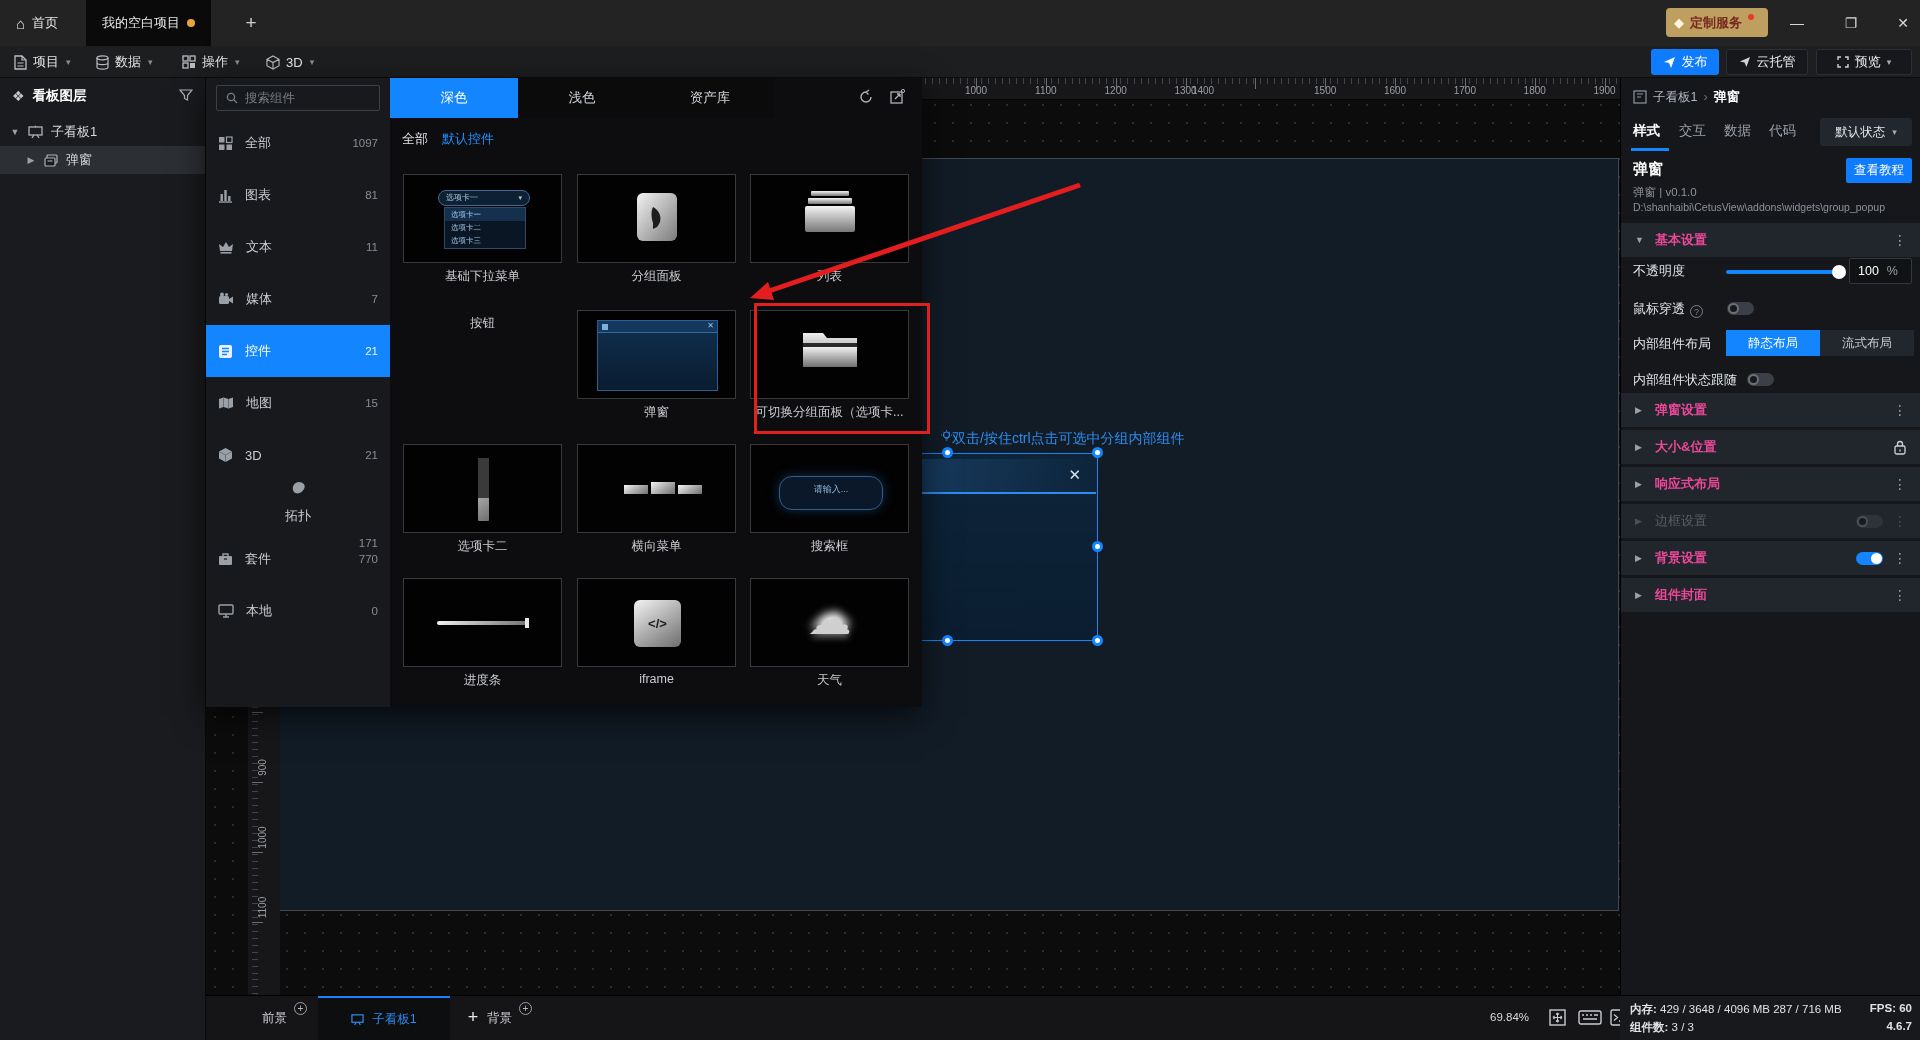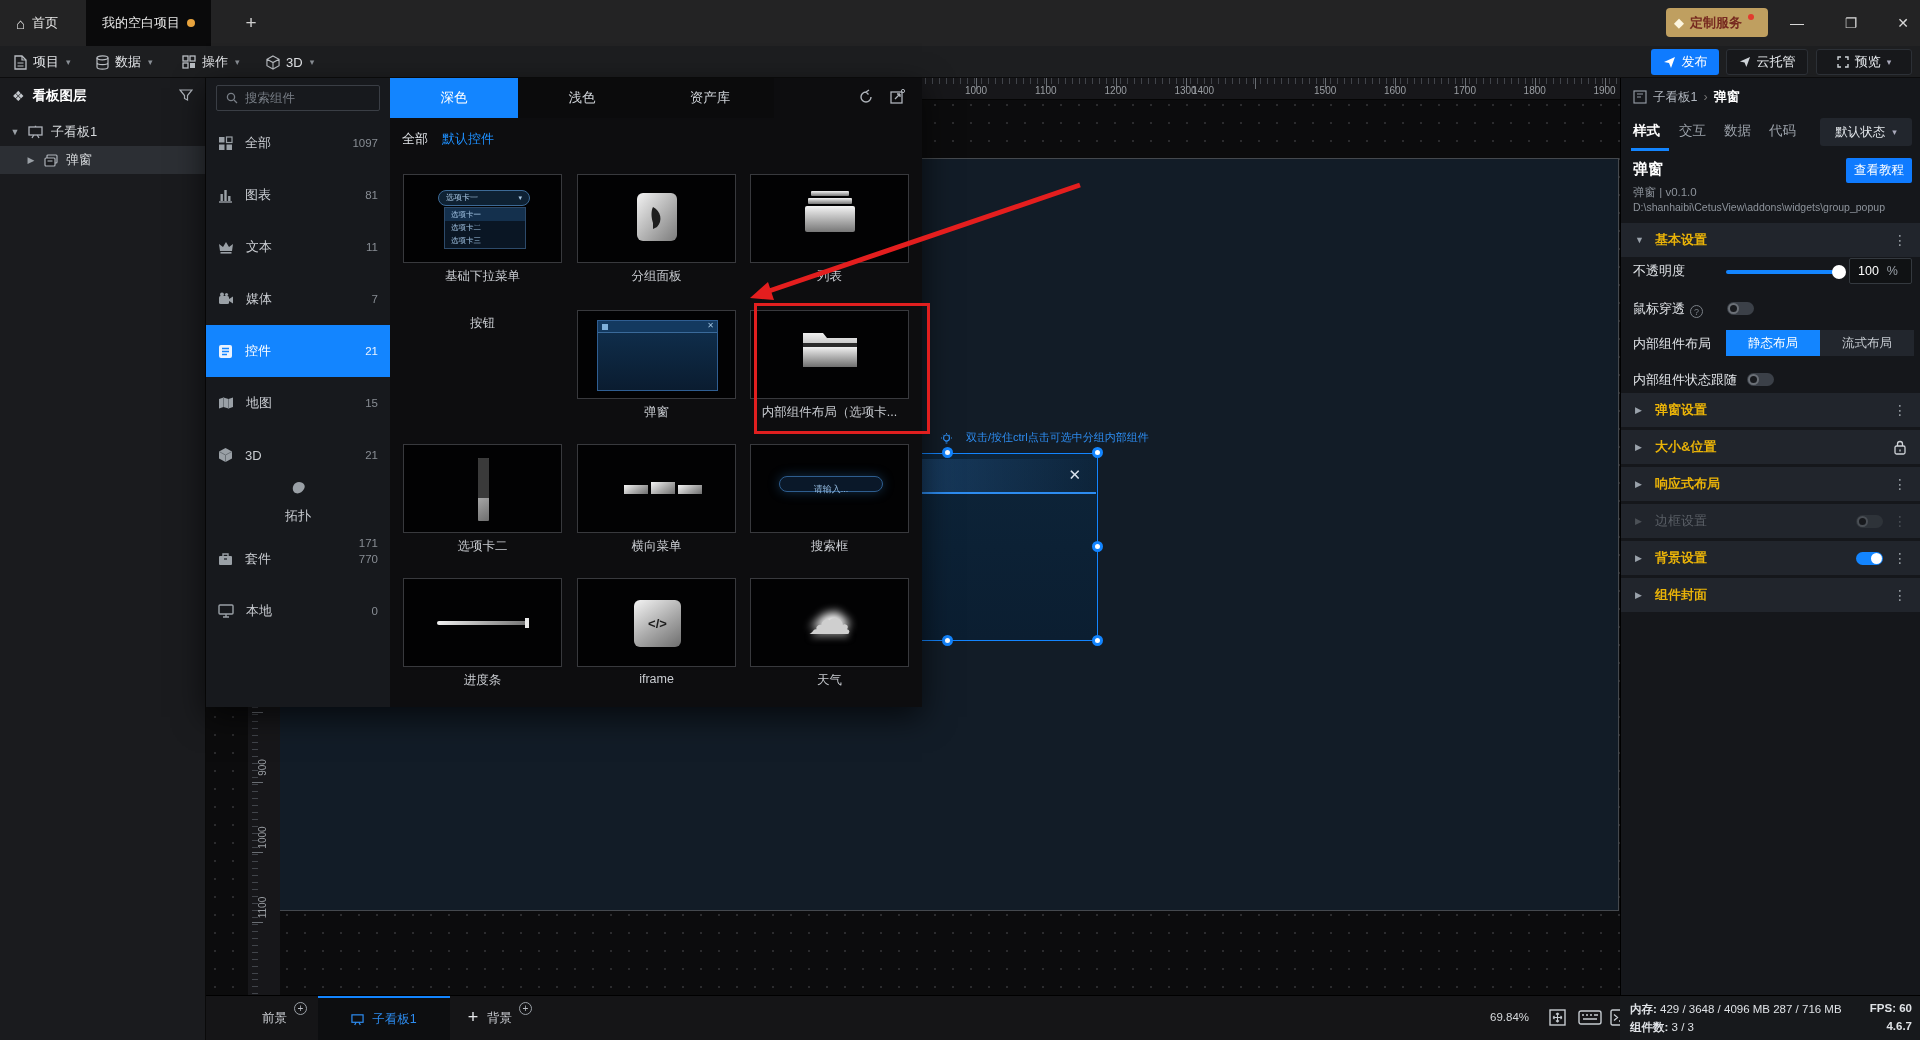--- a/index.html
+++ b/index.html
@@ -46,21 +46,21 @@
   #vruler { position:absolute; left:42px; top:22px; width:32px; height:895px; background:#17171a; }
   #vruler::before { content:""; position:absolute; left:4px; top:0; width:6px; height:100%; background:repeating-linear-gradient(180deg,#41444a 0 1px,transparent 1px 6.98px); }
   .vmajor { position:absolute; left:4px; height:1px; width:11px; background:#6a6e74; }
   .vlabel { position:absolute; left:6px; width:40px; margin-top:-6px; text-align:center; font-size:10px; color:#9a9ea3; transform:rotate(-90deg); transform-origin:center; }
 
   
   #sel-widget { position:absolute; left:592px; top:375px; width:300px; height:188px; background:linear-gradient(180deg,#0d2439,#0b1e31); border:1px solid #1385ff; }
   #sel-widget .titleband { position:absolute; left:1px; right:1px; top:5px; height:35px; background:linear-gradient(90deg,rgba(44,104,168,.55),rgba(16,42,72,.12)); border-bottom:2px solid #2d8cf0; }
   #sel-widget .wclose { position:absolute; right:16px; top:12px; color:#d9e1eb; font-size:15px; }
   .handle { position:absolute; width:11px; height:11px; border-radius:50%; background:#fff; border:3px solid #1385ff; margin:-6px; }
-  #canvas-hint { position:absolute; left:735px; top:352px; display:flex; align-items:flex-end; gap:14px; color:#2d8cf0; font-size:11px; }
+  #canvas-hint { position:absolute; left:735px; top:352px; display:flex; align-items:flex-start; gap:0; color:#2d8cf0; font-size:14px; }
 
   
   #library { position:absolute; left:206px; top:78px; width:716px; height:629px; z-index:40; box-shadow:0 10px 30px rgba(0,0,0,.65); }
   #lib-rail { position:absolute; left:0; top:0; width:184px; height:100%; background:#17191d; }
   #lib-search { position:absolute; left:10px; top:7px; width:164px; height:26px; border:1px solid #3a3e45; border-radius:2px; display:flex; align-items:center; gap:7px; padding:0 9px; color:#787e86; font-size:12.5px; background:#17191d; }
   .cat-row { position:absolute; left:0; width:184px; height:52px; display:flex; align-items:center; padding:0 12px; gap:12px; color:#c9ccd1; font-size:13px; }
   .cat-row .cnt { margin-left:auto; color:#888d94; font-size:11.5px; }
   .cat-row.active { background:#1385ff; color:#fff; }
   .cat-row.active .cnt { color:#eaf3ff; }
   #lib-main { position:absolute; left:184px; top:0; right:0; height:100%; background:#0d0d0f; }
@@ -80,42 +80,42 @@
   .t-ddlist { position:absolute; left:40px; top:32px; width:82px; height:42px; background:#0a1624; border:1px solid #2d4a6a; font-size:7.5px; color:#9fc0e0; }
   .t-ddlist div { padding:1px 6px; height:13px; line-height:12px; }
   .t-ddlist div:first-child { background:#153túl2f4d; }
   .t-btnthumb { position:absolute; left:33px; top:31px; width:93px; height:27px; background:#0d1f33; border:1px solid #40709f; box-shadow:0 0 10px rgba(40,110,180,.5); color:#d3e6f8; font-size:10px; text-align:center; line-height:25px; }
   .t-popupwin { position:absolute; left:19px; top:9px; width:121px; height:71px; background:linear-gradient(180deg,#10304f,#0a1c30); border:1px solid #2f5e92; }
   .t-popupwin .tb { position:absolute; left:0; top:0; right:0; height:12px; background:rgba(20,60,100,.8); border-bottom:1px solid #3a6a9a; }
   .t-popupwin .tb .sq { position:absolute; left:4px; top:3px; width:6px; height:6px; background:#7fb0da; }
   .t-popupwin .tb .x { position:absolute; right:3px; top:0px; color:#9dc0de; font-size:8px; }
   .t-vbar { position:absolute; left:74px; top:13px; width:11px; height:63px; border-radius:1px; }
   .t-hseg { position:absolute; top:40px; width:24px; height:9px; }
-  .t-searchpill { position:absolute; left:28px; top:31px; width:104px; height:16px; border-radius:13px; background:#0a1829; border:1px solid #2e5d8e; box-shadow:0 0 12px rgba(40,103,158,.45); color:#8fb4d8; font-size:9px; text-align:center; line-height:24px; }
+  .t-searchpill { position:absolute; left:28px; top:31px; width:104px; height:34px; border-radius:13px; background:#0a1829; border:1px solid #2e5d8e; box-shadow:0 0 12px rgba(40,103,158,.45); color:#8fb4d8; font-size:9px; text-align:center; line-height:24px; }
   .t-progress { position:absolute; left:33px; top:42px; width:92px; height:4px; border-radius:2px; }
   .t-iframe { position:absolute; left:56px; top:21px; width:47px; height:47px; border-radius:6px; color:#1c1c1c; font-weight:bold; font-size:13px; text-align:center; line-height:47px; }
   .t-cloud { position:absolute; left:0; right:0; top:14px; text-align:center; font-size:44px; color:#cfcfcf; text-shadow:0 -6px 10px #fff, 0 4px 6px #555; }
   .t-panelicon, .t-foldericon, .t-listicon { position:absolute; left:0; right:0; top:14px; text-align:center; }
 
   
   #inspector { position:absolute; left:1620px; top:78px; width:300px; height:917px; background:#15171b; border-left:1px solid #000; font-size:13px; }
   #breadcrumb { position:absolute; left:12px; top:10px; display:flex; align-items:center; gap:6px; color:#b3b9c1; font-size:12.5px; }
   #breadcrumb .cur { color:#fff; font-weight:bold; font-size:13px; }
   .itab { position:absolute; top:44px; color:#9aa0a8; font-size:13.5px; }
   .itab.active { color:#fff; font-weight:bold; }
   #itab-underline { position:absolute; left:10px; top:70px; width:38px; height:3px; background:#1385ff; }
   #state-btn { position:absolute; right:8px; top:40px; width:92px; height:28px; background:#22262d; border-radius:3px; color:#e2e6ea; display:flex; align-items:center; justify-content:center; gap:7px; font-size:12.5px; }
   #state-btn .caret { font-size:9px; color:#aab; }
   #comp-title { position:absolute; left:12px; top:82px; font-size:15px; font-weight:bold; color:#fff; }
   #tutorial-btn { position:absolute; right:8px; top:80px; width:66px; height:25px; background:#0f7bff; color:#fff; font-size:12.5px; text-align:center; line-height:25px; border-radius:2px; }
   #comp-ver { position:absolute; left:12px; top:107px; color:#8d939b; font-size:11.5px; }
   #comp-path { position:absolute; left:12px; top:123px; color:#8d939b; font-size:10.5px; white-space:nowrap; }
   .sec-head { position:absolute; left:0; width:300px; height:34px; background:#21252c; display:flex; align-items:center; padding:0 14px; gap:10px; }
   .sec-head .cr { color:#9aa2ab; font-size:9px; width:10px; }
-  .sec-head .tt { color:#eab308; font-weight:bold; font-size:13px; }
+  .sec-head .tt { color:#ec4899; font-weight:bold; font-size:13px; }
   .sec-head .dots { margin-left:auto; color:#9aa0a6; font-size:14px; letter-spacing:0; }
   .sec-head.disabled .tt { color:#5a5f66; font-weight:normal; }
   .sec-head.disabled .cr, .sec-head.disabled .dots { color:#4c5157; }
   .prop-label { position:absolute; left:12px; color:#dfe2e6; font-size:13px; }
   .toggle { position:absolute; width:27px; height:13px; border-radius:7px; background:#3b4048; }
   .toggle .knob { position:absolute; left:1px; top:1px; width:11px; height:11px; border-radius:50%; background:#17191d; border:2px solid #6b7077; }
   .toggle.on { background:#1385ff; }
   .toggle.on .knob { left:auto; right:1px; background:#fff; border:none; width:11px; height:11px; }
   .toggle.dim { background:#2e3339; } .toggle.dim .knob { border-color:#4a4f55; }
   #op-slider { position:absolute; left:105px; top:192px; width:113px; height:4px; border-radius:2px; background:#1385ff; }
@@ -532,21 +532,21 @@
                     <linearGradient id="sg3" x1="0" y1="0" x2="0" y2="1">
                       <stop offset="0" stop-color="#f0f0f0"></stop>
                       <stop offset="1" stop-color="#6f6f6f"></stop>
                     </linearGradient>
                   </defs>
                   <path d="M6 8 H26 L30 13 H60 V42 H6 Z" fill="url(#sg3)"></path>
                   <rect x="6" y="18" width="54" height="24" fill="#2a2a2a"></rect>
                   <rect x="6" y="22" width="54" height="20" fill="url(#sg3)"></rect>
                 </svg></div>
             </div>
-            <div class="lbl">内部组件布局（选项卡...</div>
+            <div class="lbl">可切换分组面板（选项卡...</div>
           </div>
           <div class="cell" style="left: 13px; top: 366px;">
             <div class="thumb">
               <div class="t-vbar silver" style="box-shadow: rgb(58, 58, 58) 0px 21px 0px -1px inset, rgb(58, 58, 58) 0px 42px 0px -2px inset;"></div>
             </div>
             <div class="lbl">选项卡二</div>
           </div>
           <div class="cell" style="left: 187px; top: 366px;">
             <div class="thumb">
               <div class="t-hseg silver" style="left: 46px;"></div>

